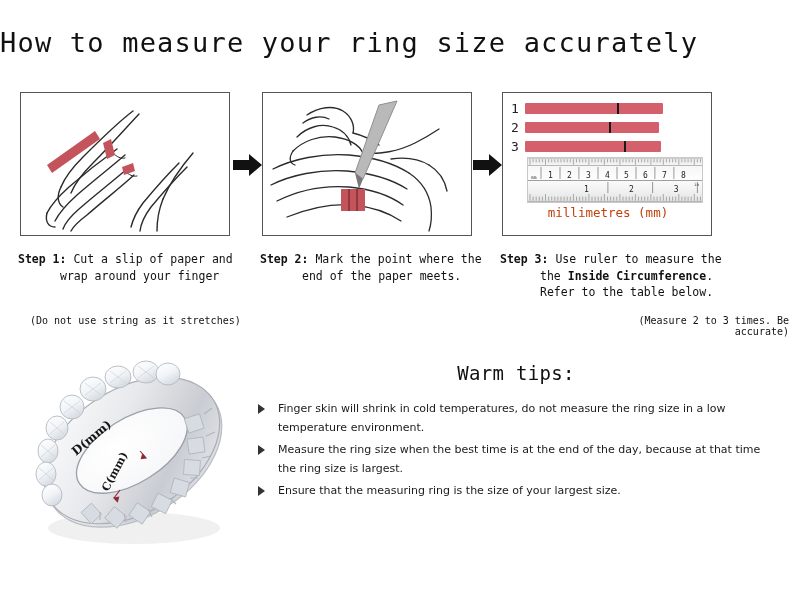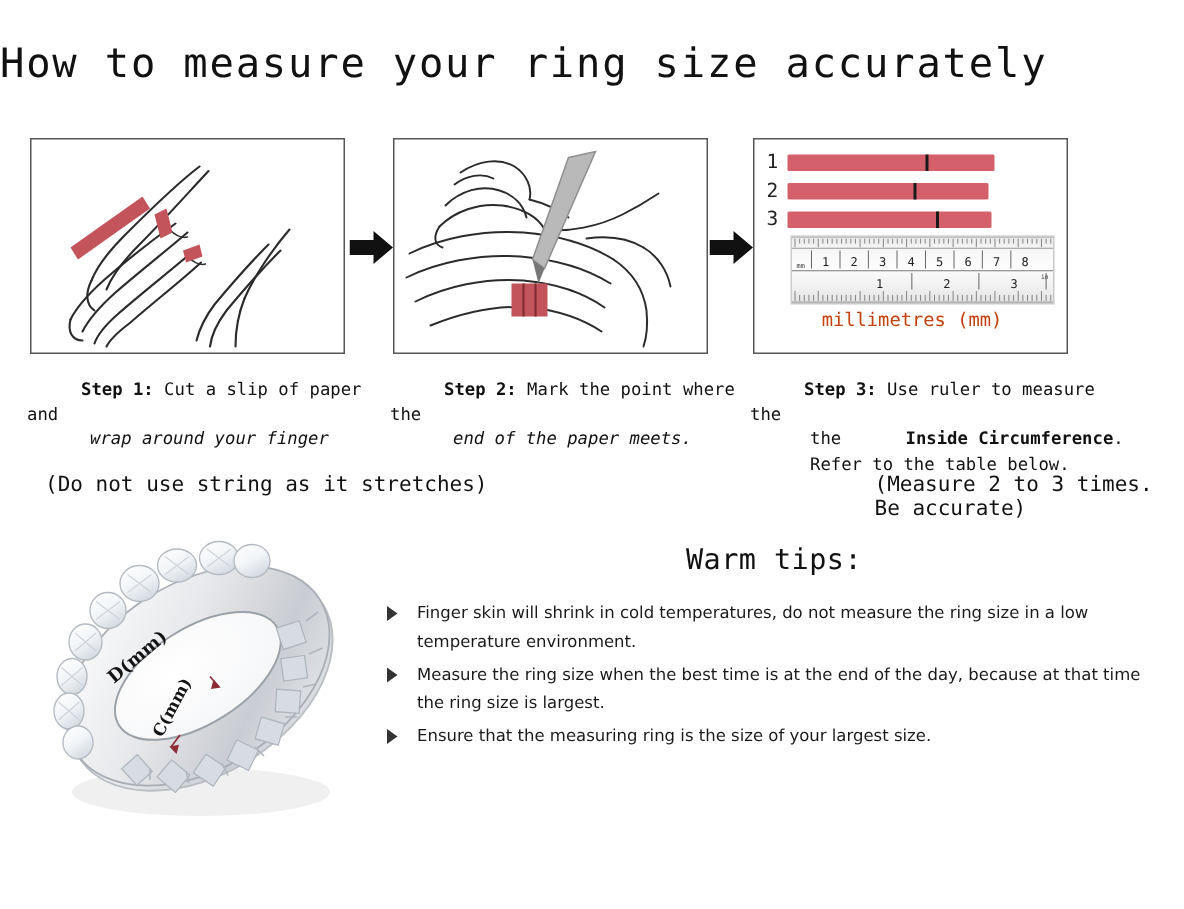--- a/index.html
+++ b/index.html
@@ -43,32 +43,33 @@
   #arrow2{left:473px;}
 
   
   .cap{
     position:absolute;
     font-family:"DejaVu Sans Mono", monospace;
     font-size:11.5px;
     color:#111;
     line-height:1.45;
   }
-  .cap b{font-weight:bold;margin-left:36px;}
-  .cap .ind{display:block;padding-left:42px;font-style:italic;}
+  .cap b{font-weight:bold;}
+  .cap .ind{display:block;padding-left:42px;}
   .cap .ind2{display:block;padding-left:40px;}
   #cap1{left:18px;top:251px;width:235px;}
   #cap2{left:260px;top:251px;width:235px;}
   #cap3{left:500px;top:251px;width:250px;}
 
   .note{
     position:absolute;
     font-family:"DejaVu Sans Mono", monospace;
-    font-size:14px;
+    font-size:10px;
     color:#111;
+    text-align:right;
   }
   #note1{left:30px;top:315px;}
   #note3{left:536px;top:315px;margin-left:47px;}
 
   
   .striprow{position:absolute;display:flex;align-items:center;}
   .stripnum{
     width:14px;font-size:13px;font-family:"DejaVu Sans Mono", monospace;
     color:#222;text-align:left;
   }

